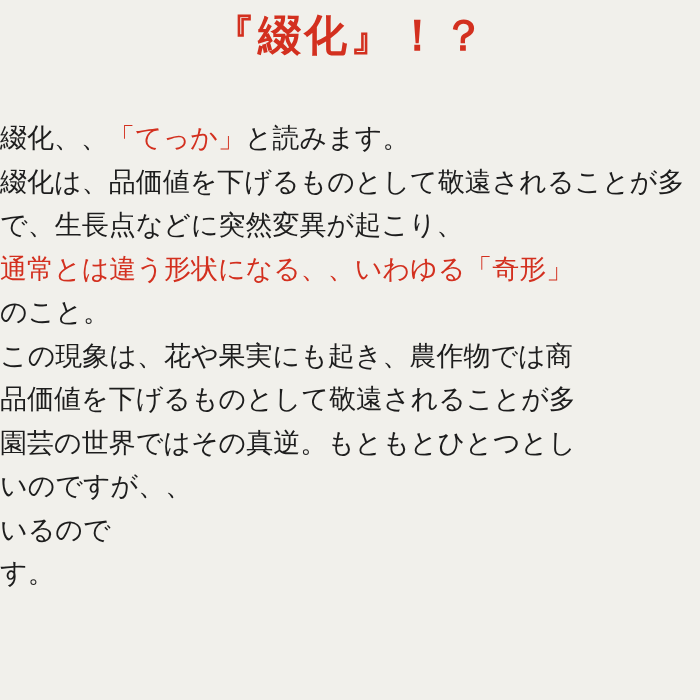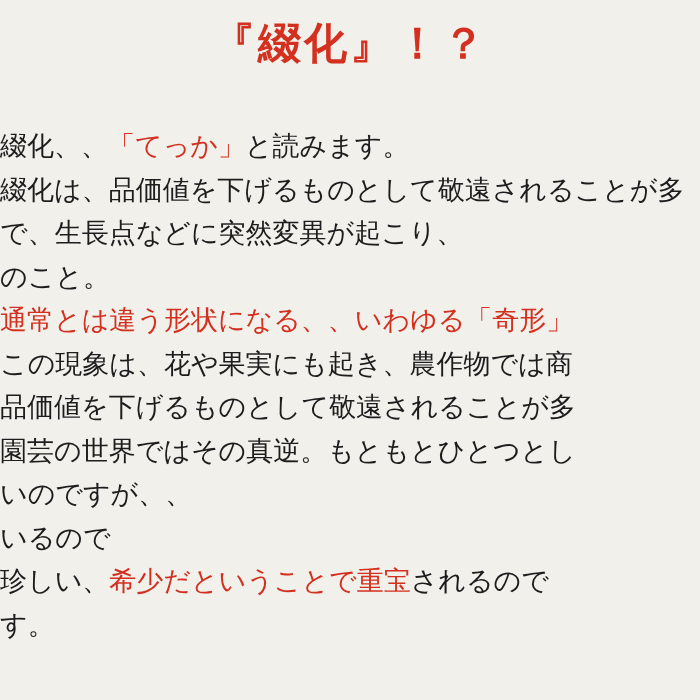--- a/index.html
+++ b/index.html
@@ -8,21 +8,21 @@
     --accent: #d3301f;
   }
   * { margin: 0; padding: 0; box-sizing: border-box; }
   html, body {
     width: 700px; height: 700px;
     font-family: "DejaVu Sans", sans-serif;
   }
   body { background: var(--bg); overflow: hidden; }
   .canvas {
     width: 700px; height: 700px;
-    padding-top: 14px;
+    padding-top: 6px;
     background: var(--bg);
     overflow: hidden;
   }
   .title {
     text-align: center;
     color: var(--accent);
     font-size: 43px;
     line-height: 58px;
     font-weight: bold;
     letter-spacing: 3px;
@@ -40,23 +40,22 @@
 </style>
 </head>
 <body>
 
 <div class="canvas">
   <div class="title">『綴化』！？</div>
   <div class="body-text">
       <div class="line"><span class="seg-black">綴化、、</span><span class="seg-red">「てっか」</span><span class="seg-black">と読みます。</span></div>
       <div class="line"><span class="seg-black">綴化は、品価値を下げるものとして敬遠されることが多</span></div>
       <div class="line"><span class="seg-black">で、生長点などに突然変異が起こり、</span></div>
+      <div class="line"><span class="seg-red">通常とは違う形状になる、、いわゆる「奇形」</span></div>
       <div class="line"><span class="seg-black">のこと。</span></div>
-      <div class="line"><span class="seg-red">通常とは違う形状になる、、いわゆる「奇形」</span></div>
       <div class="line"><span class="seg-black">この現象は、花や果実にも起き、農作物では商</span></div>
       <div class="line"><span class="seg-black">品価値を下げるものとして敬遠されることが多</span></div>
       <div class="line"><span class="seg-black">園芸の世界ではその真逆。もともとひとつとし</span></div>
       <div class="line"><span class="seg-black">いのですが、、</span></div>
       <div class="line"><span class="seg-black">いるので</span></div>
-      <div class="line"><span class="seg-black">珍しい、</span><span class="seg-red">希少だということで重宝</span><span class="seg-black">されるので</span></div>
       <div class="line"><span class="seg-black">す。</span></div>
     </div>
 </div>
 
 </body></html>

